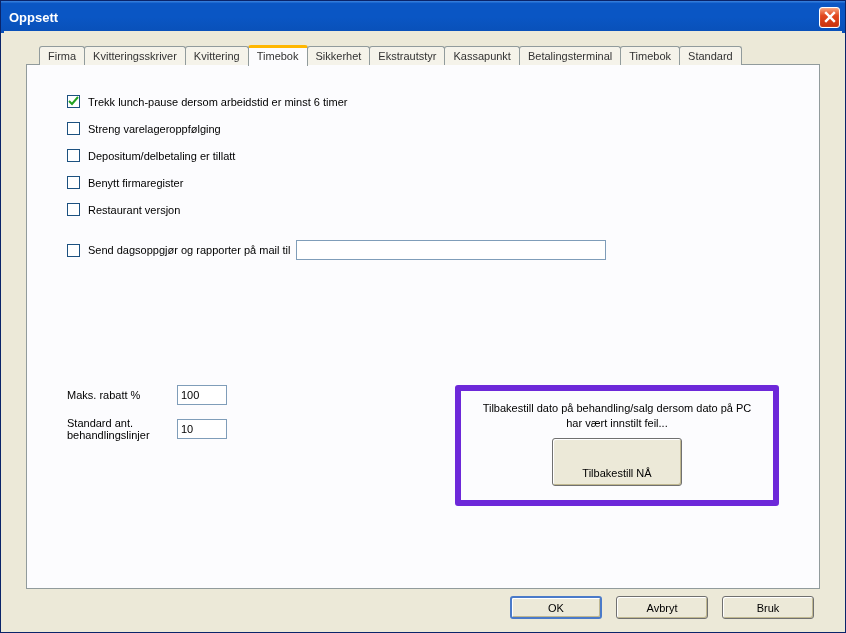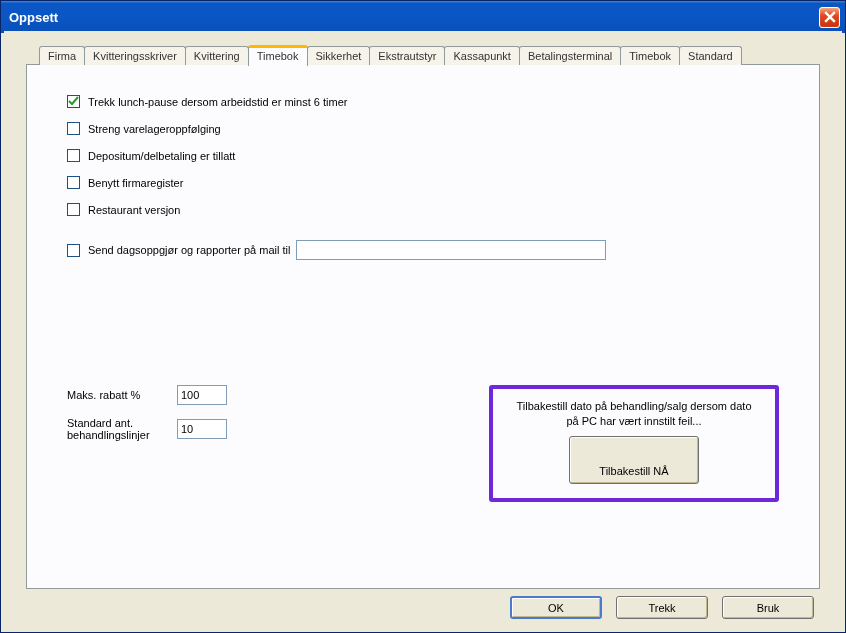--- a/index.html
+++ b/index.html
@@ -167,24 +167,24 @@
       width: 50px;
       height: 20px;
       border: 1px solid #7f9db9;
       background: #fff;
       font-family: inherit;
       font-size: 11px;
       padding: 0 3px;
     }
     .reset-group {
       margin-left: auto;
-      border: 4px solid #6d28d9;
+      border: 6px solid #6d28d9;
       border-radius: 3px;
       padding: 10px 18px 14px 18px;
-      width: 290px;
+      width: 324px;
       text-align: center;
       background: #fcfcfe;
     }
     .reset-text {
       color: #000;
       line-height: 1.4;
       margin-bottom: 6px;
     }
     .reset-button {
       width: 130px;
@@ -314,17 +314,17 @@
               <span>Tilbakestill NÅ</span>
             </button>
           </div>
         </div>
 
       </div>
     </div>
 
     <div class="dialog-buttons">
       <button class="dlg-btn default">OK</button>
-      <button class="dlg-btn">Trekk</button>
+      <button class="dlg-btn">Avbryt</button>
       <button class="dlg-btn">Bruk</button>
     </div>
   </div>
 </div>
 
 </body></html>

